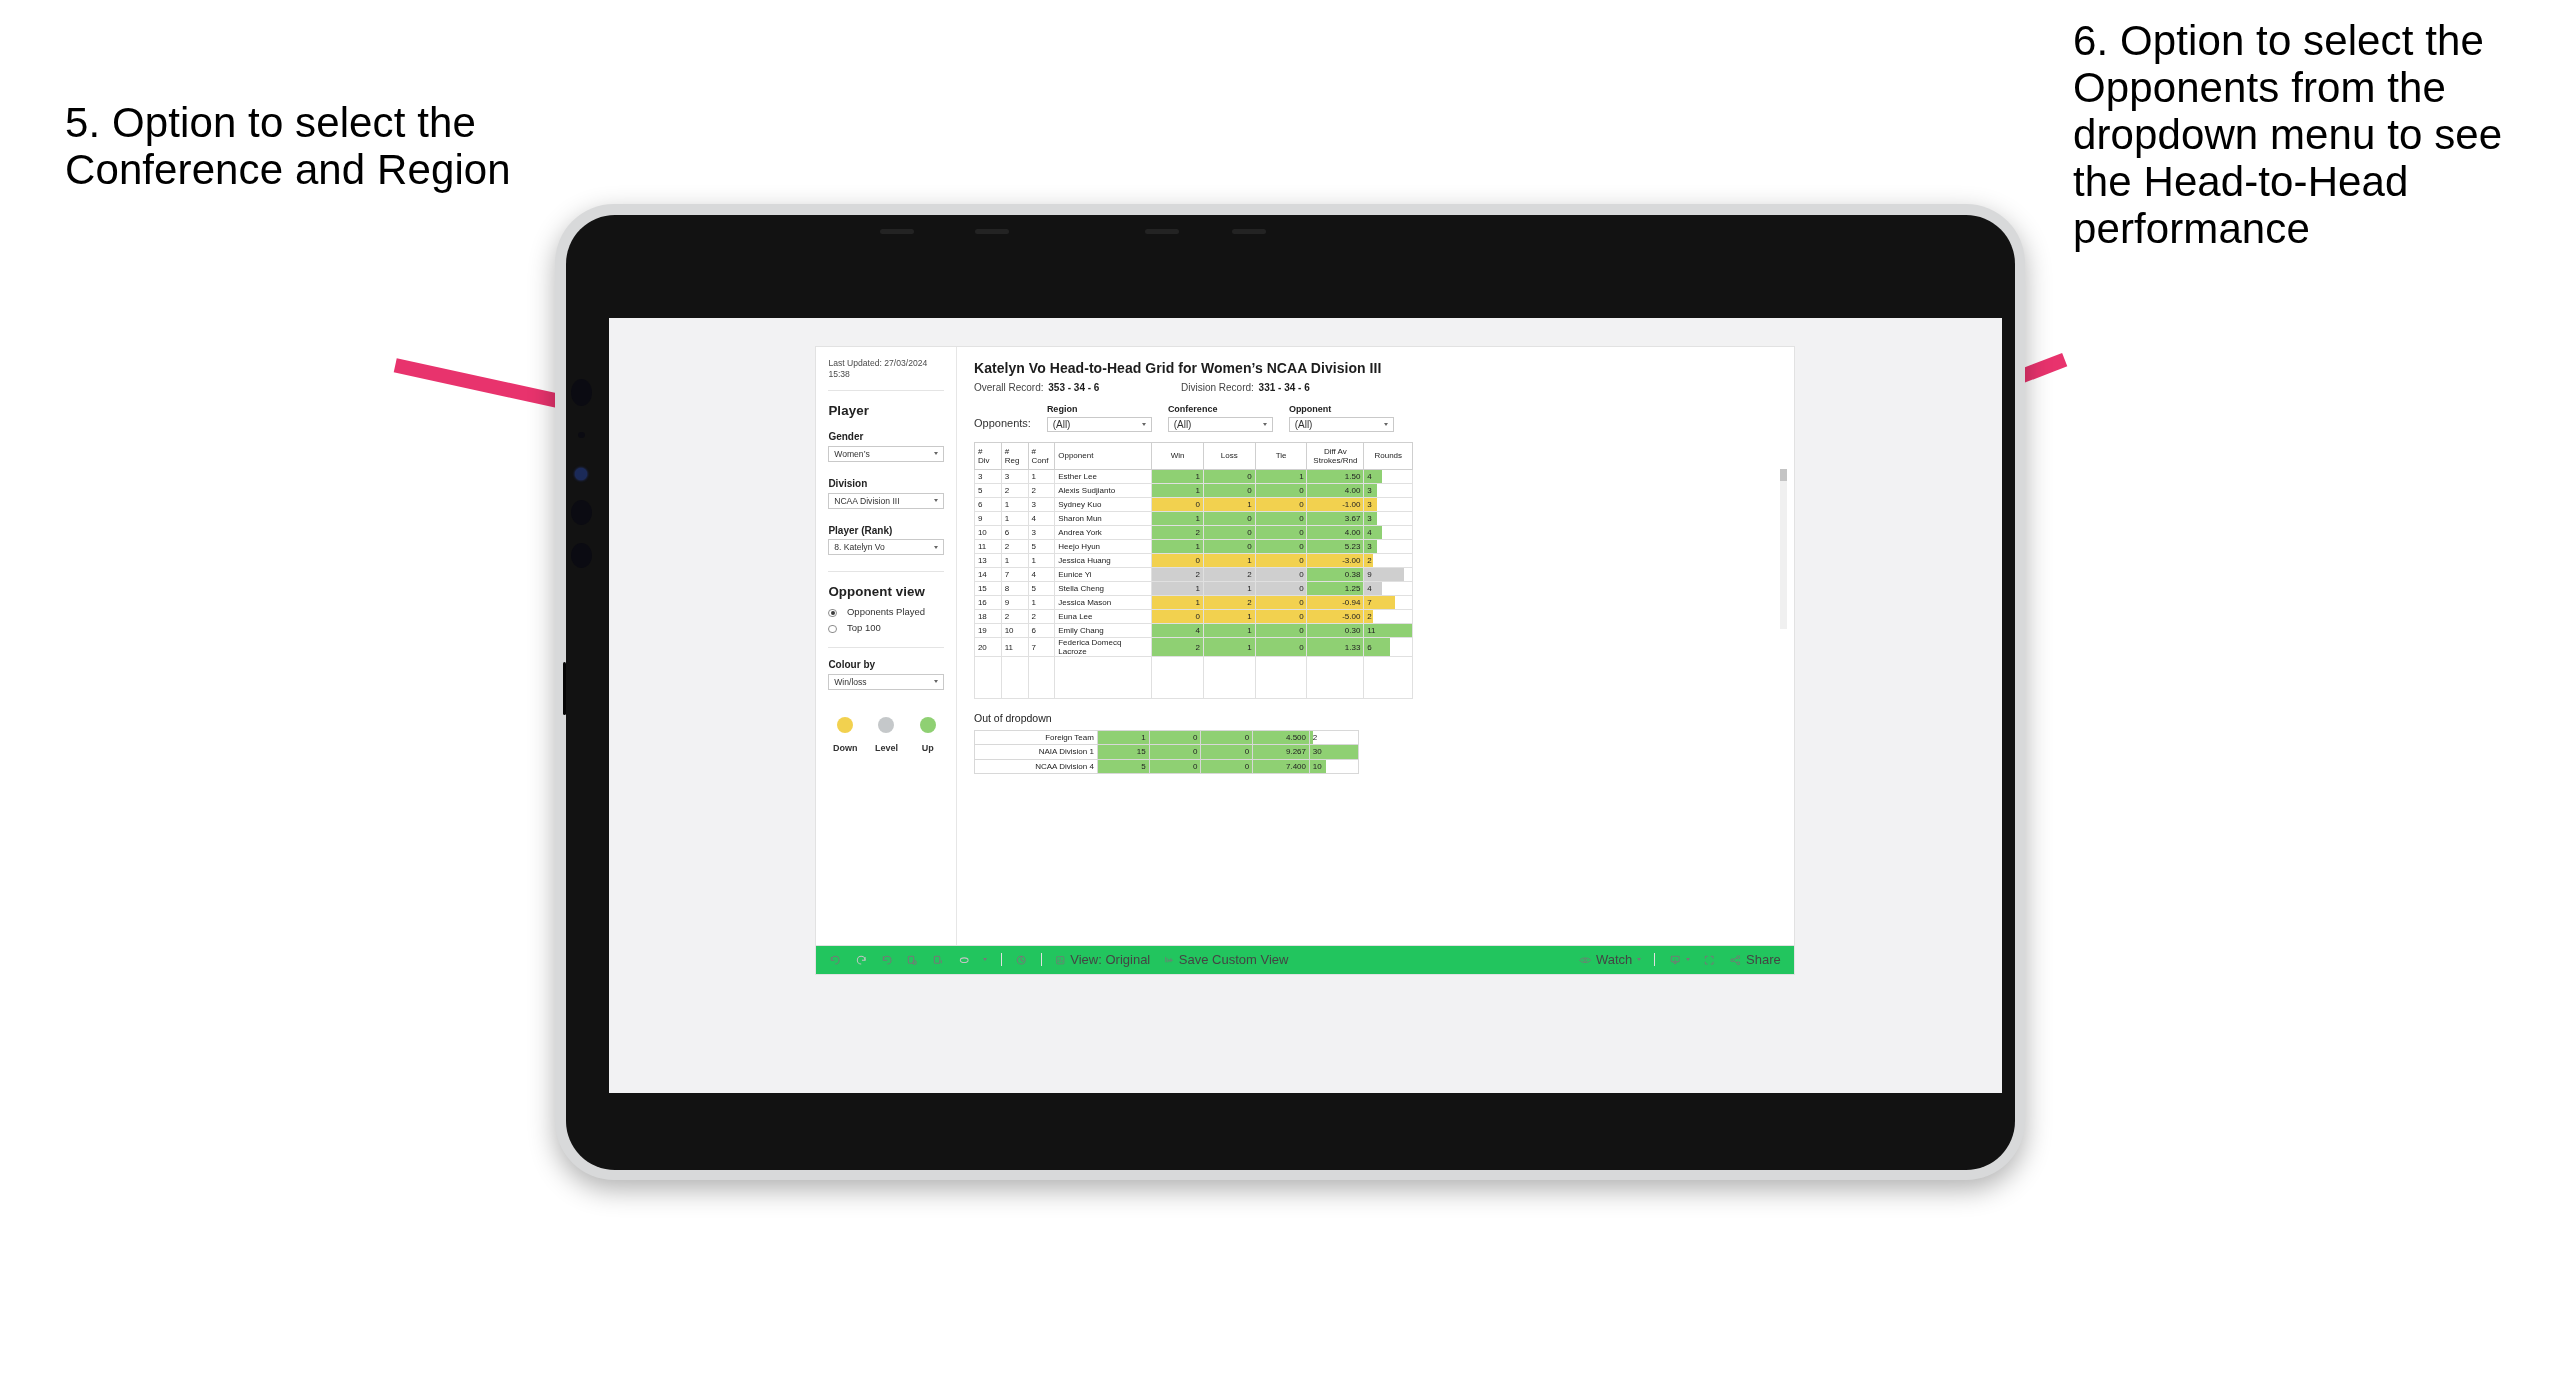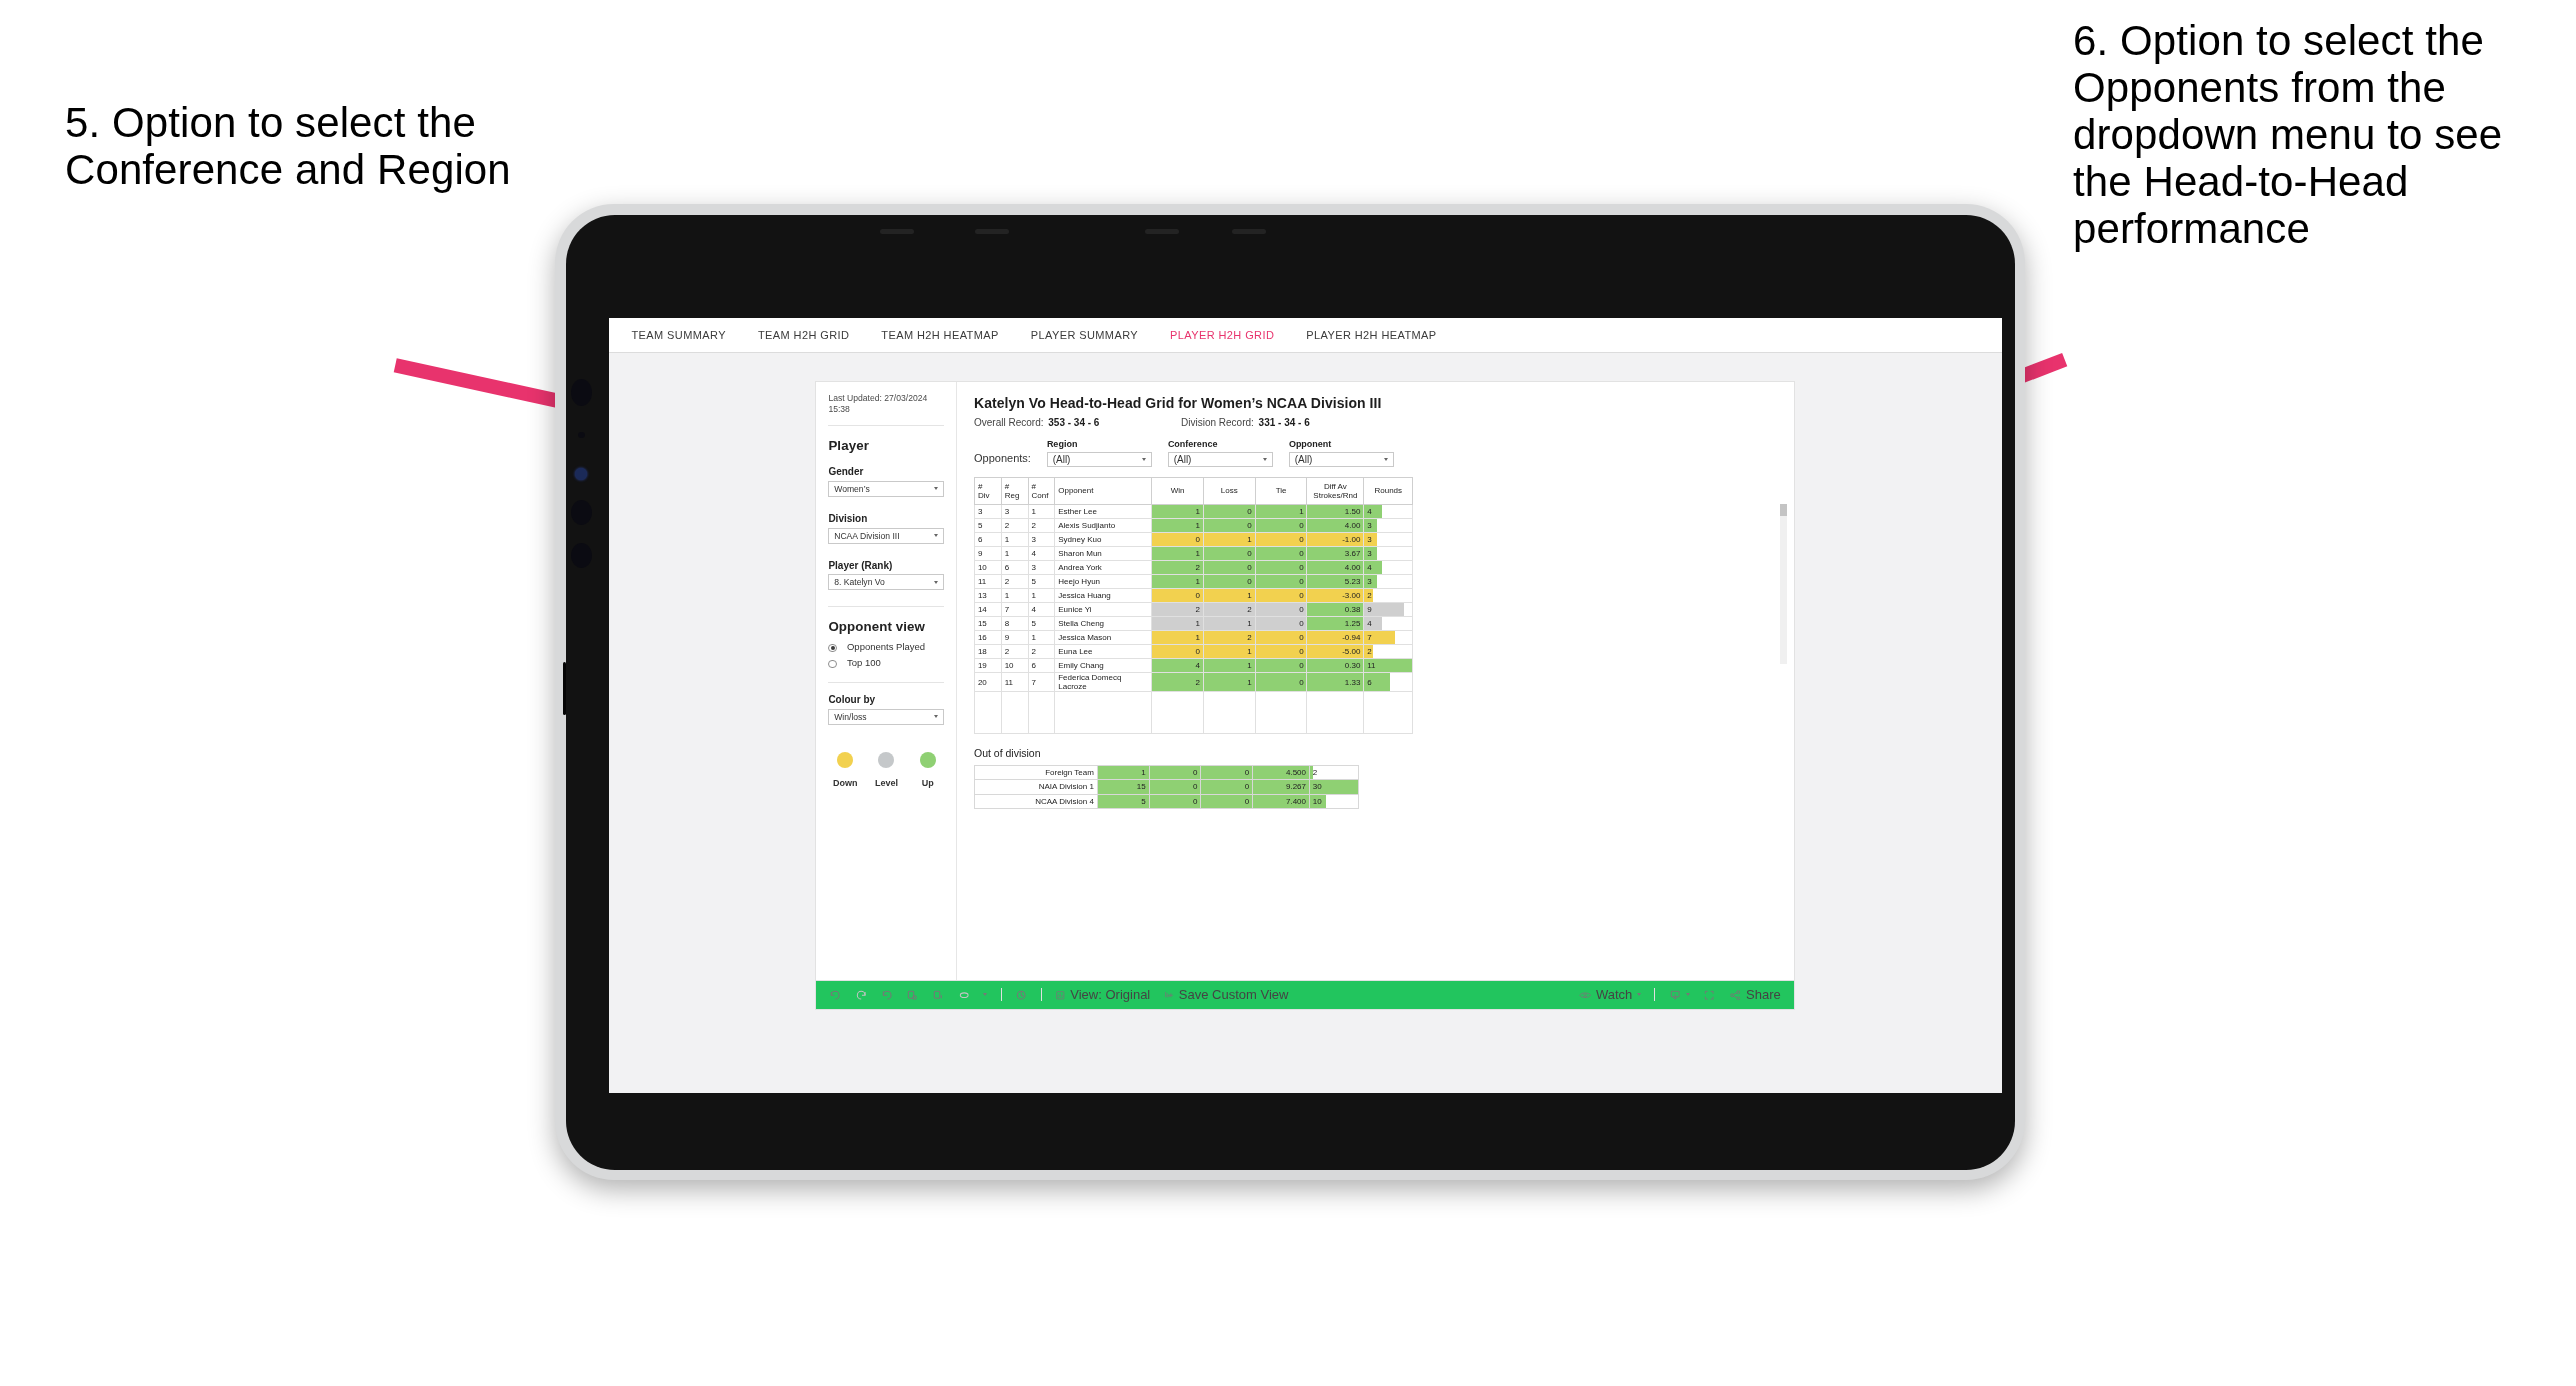--- a/index.html
+++ b/index.html
@@ -191,28 +191,20 @@
     <div class="cam-dot" style="left:12.4px;top:217px;width:6.7px;height:6.7px;"></div>
     <div class="cam-dot lens" style="left:9.5px;top:253px;width:12.4px;height:12.4px;"></div>
     <div class="cam-dot" style="left:5.7px;top:285px;width:21px;height:25px;"></div>
     <div class="cam-dot" style="left:5.7px;top:328px;width:21px;height:25px;"></div>
 
     <div class="side-btn" style="left:-2.9px;top:447px;width:3.8px;height:53px;"></div>
 
     <div id="tablet-screen">
 
 
-      <div id="subnav">
-        <div class="subnav-item">TEAM SUMMARY</div>
-        <div class="subnav-item">TEAM H2H GRID</div>
-        <div class="subnav-item">TEAM H2H HEATMAP</div>
-        <div class="subnav-item">PLAYER SUMMARY</div>
-        <div class="subnav-item active">PLAYER H2H GRID</div>
-        <div class="subnav-item">PLAYER H2H HEATMAP</div>
-      </div>
 
       <div id="canvas">
         <div id="dash">
 
           <div id="filters">
             <div class="updated">Last Updated: 27/03/2024 15:38</div>
             <div class="hr"></div>
             <div class="panel-h">Player</div>
 
             <div class="f-group">
@@ -498,21 +490,21 @@
                       <td class="fill"></td>
                       <td class="fill"></td>
                     </tr>
                   </tbody>
               </table>
               <div id="vscroll">
                 <div id="vthumb"></div>
               </div>
             </div>
 
-            <div id="ood-title">Out of division</div>
+            <div id="ood-title">Out of dropdown</div>
             <table class="ood">
               <tbody id="ood-body">
                   <tr>
                     <td class="ood-name">Foreign Team</td>
                     <td class="c-num g-green">1</td>
                     <td class="c-num g-green">0</td>
                     <td class="c-num g-green">0</td>
                     <td class="c-diff g-green">4.500</td>
                     <td class="c-rounds"><span class="rbar g-green" style="width:6.666666666666667%"></span><span class="rtxt">2</span></td>
                   </tr>

